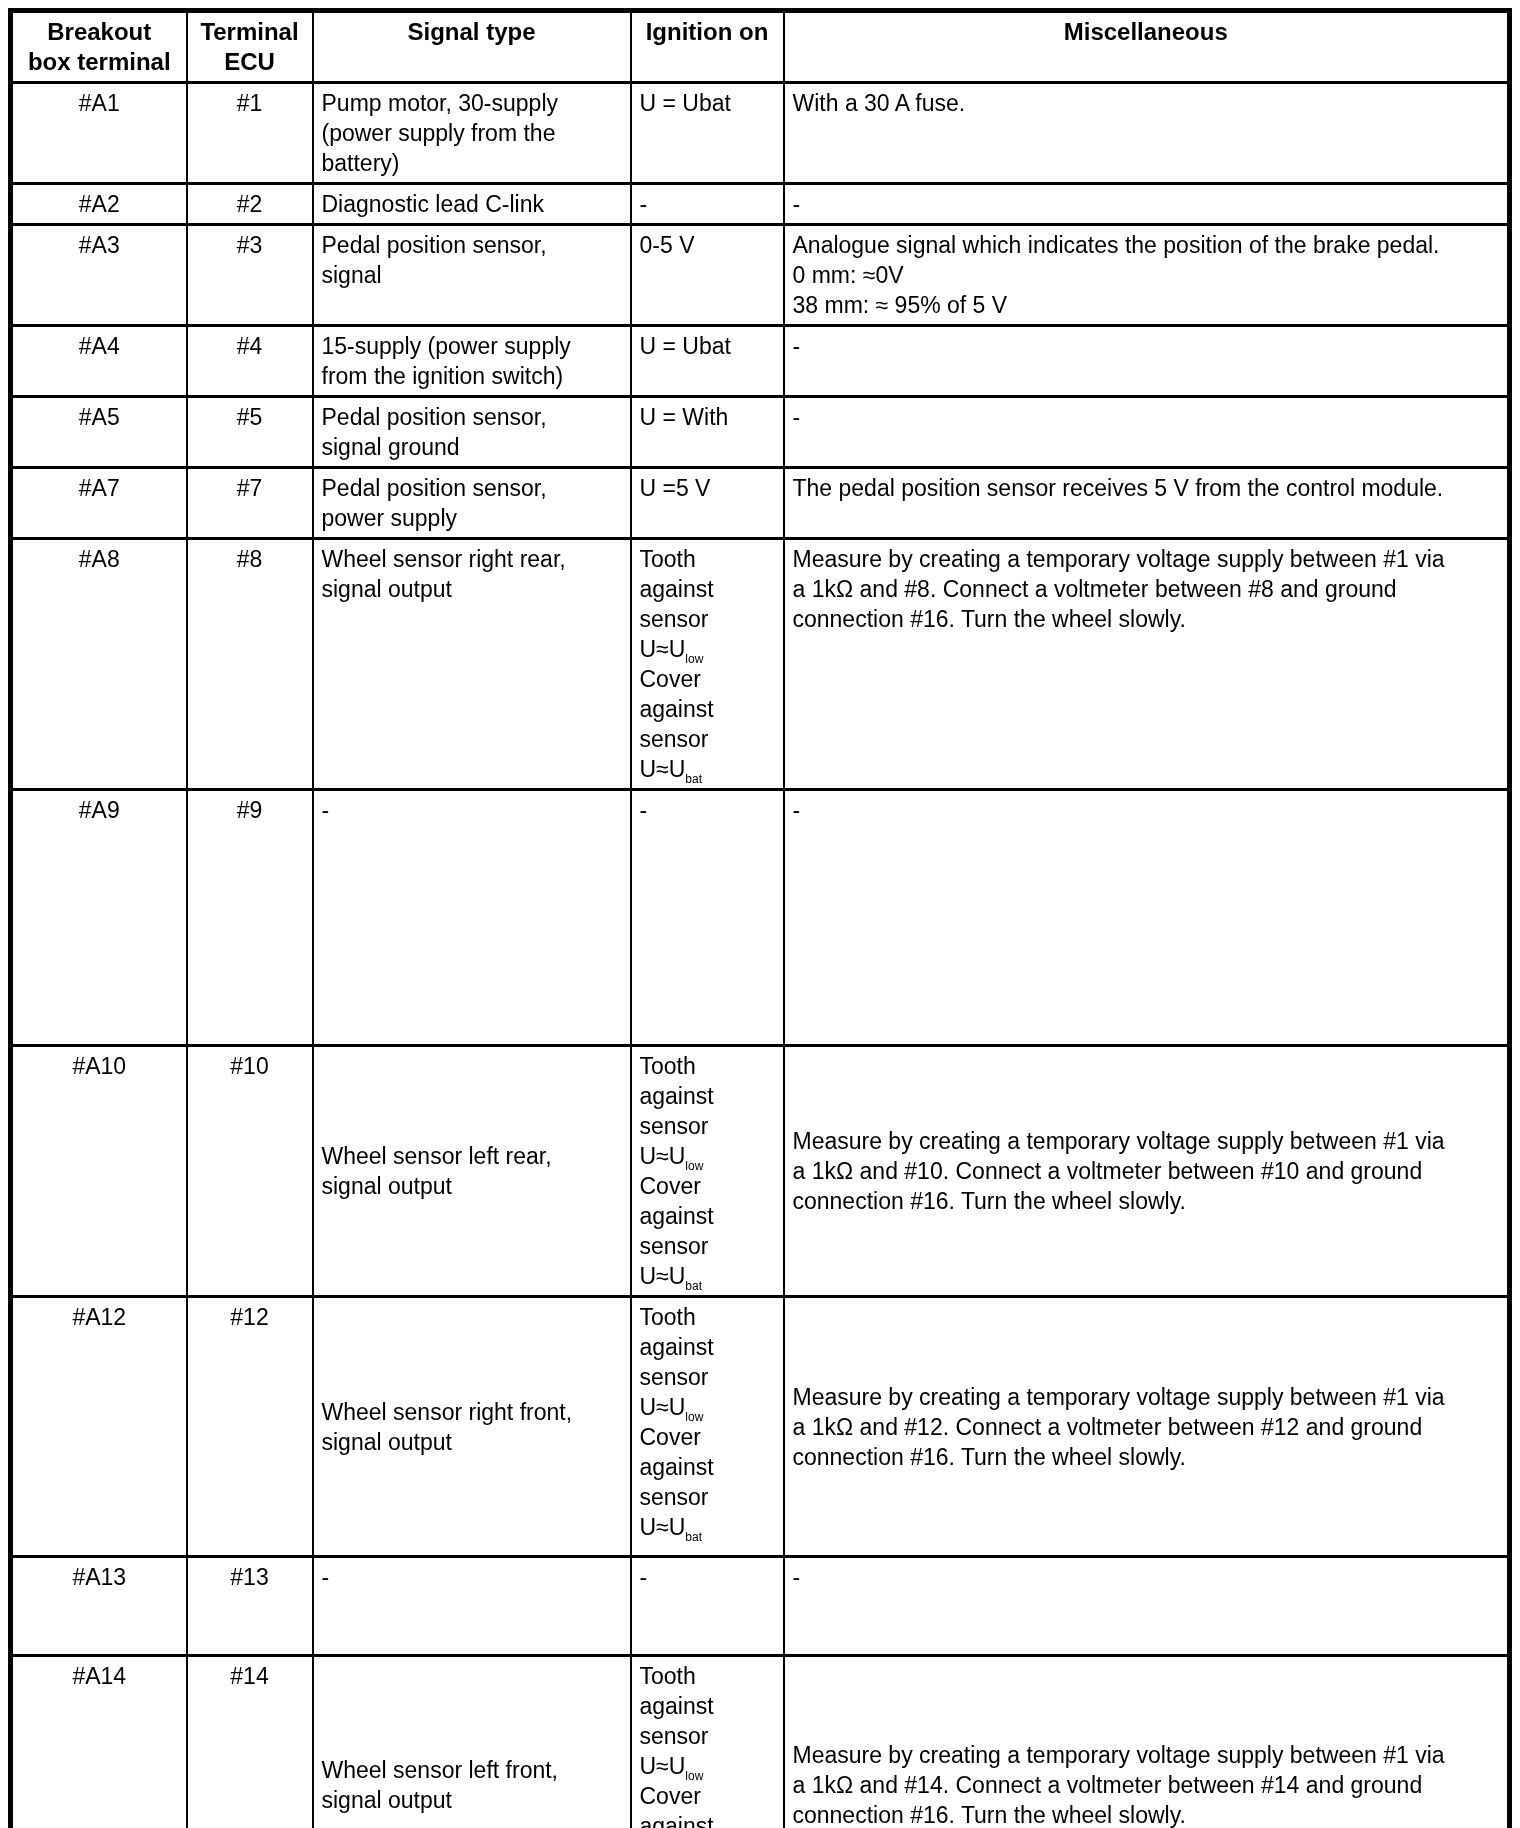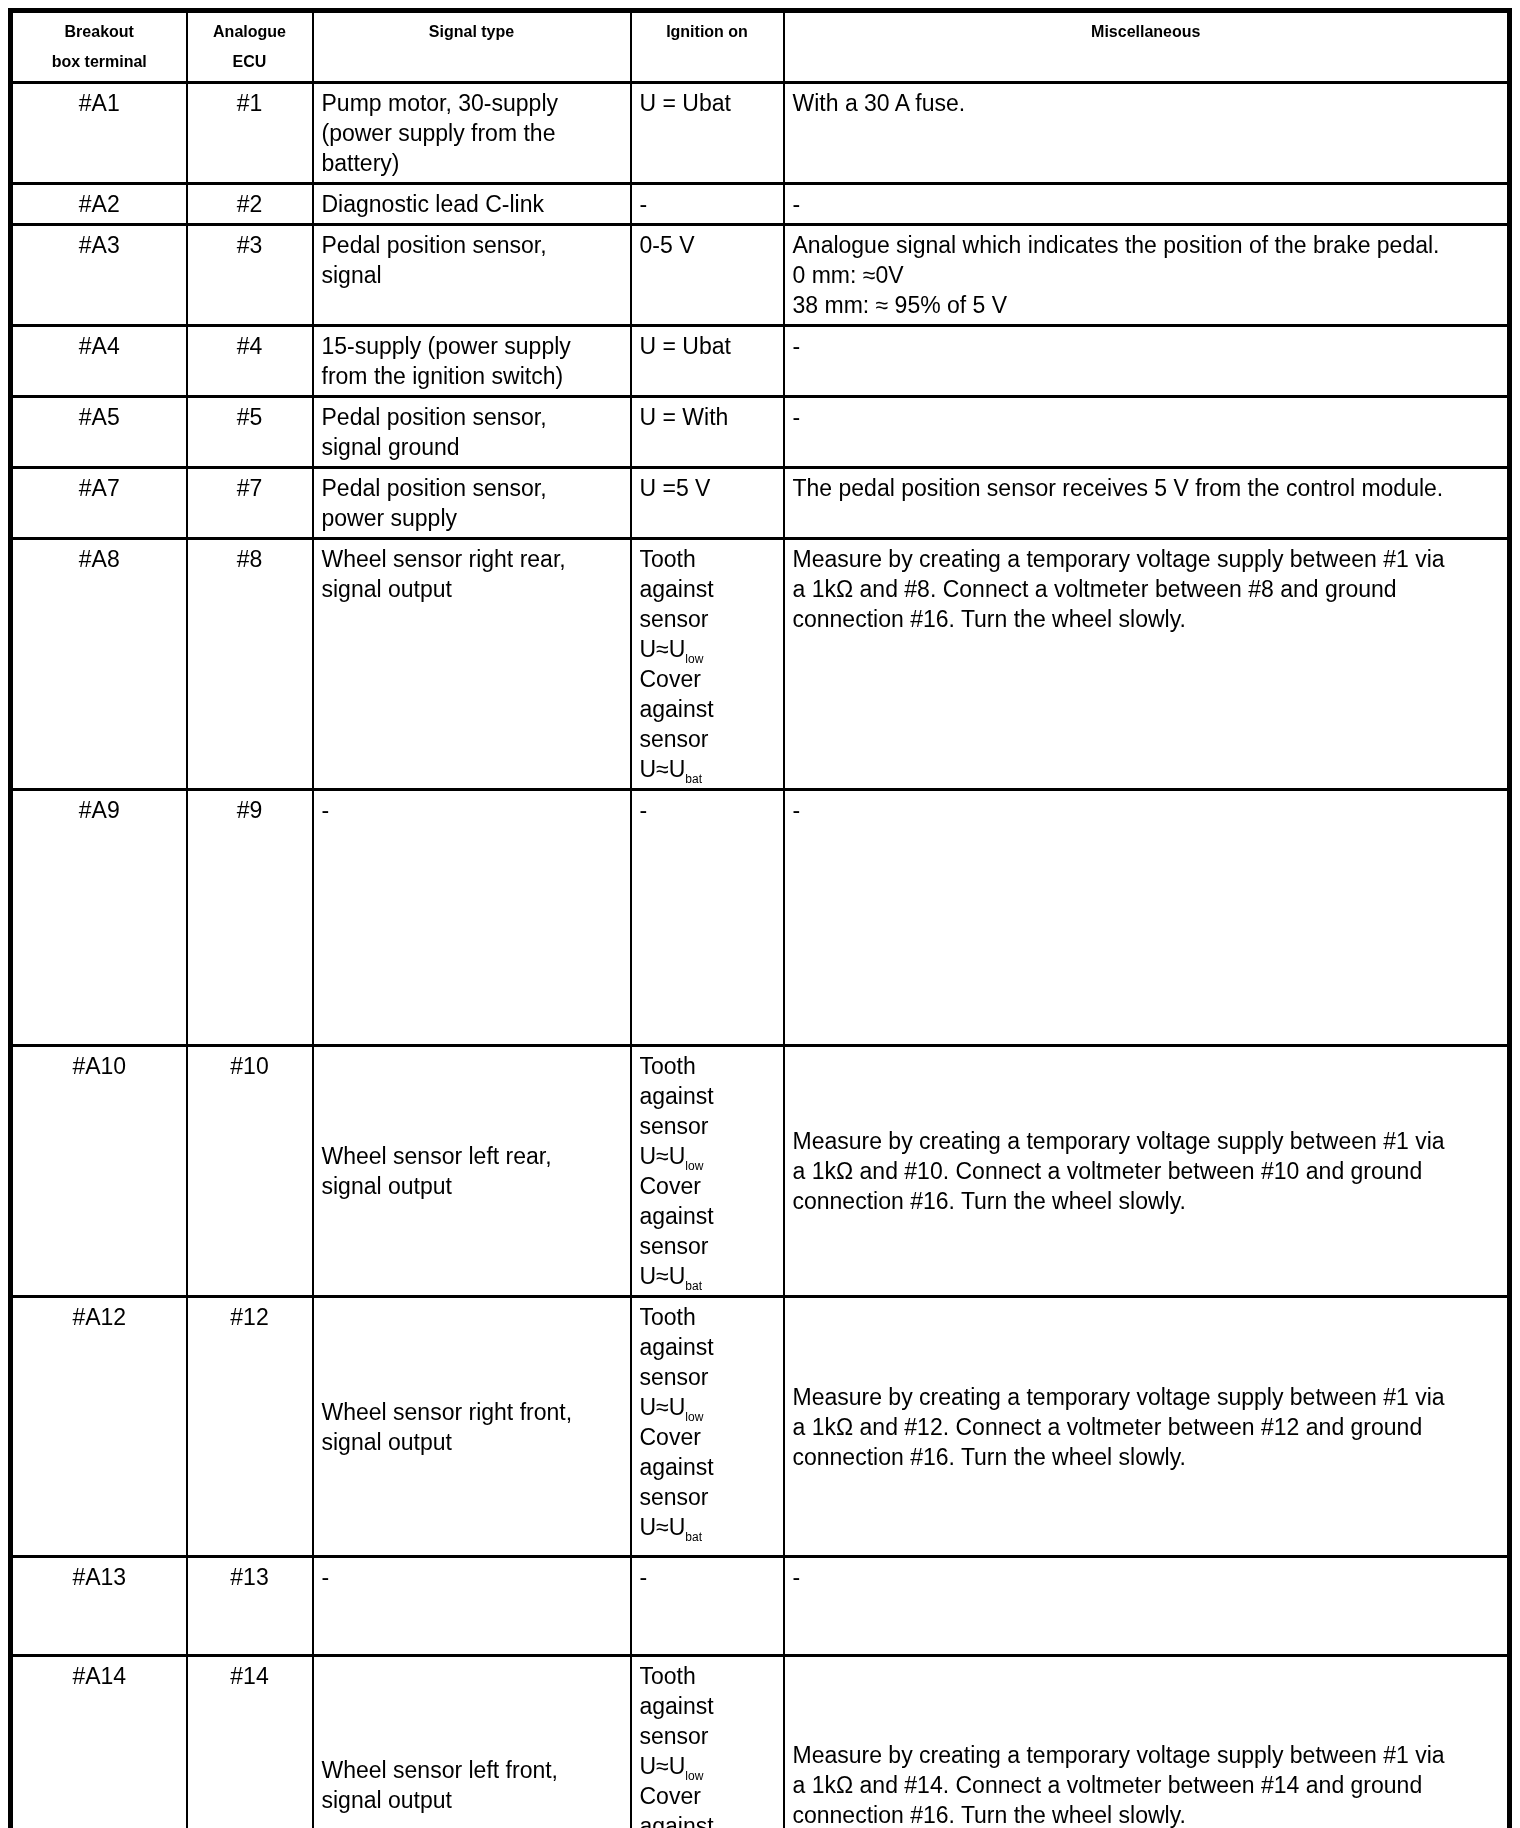--- a/index.html
+++ b/index.html
@@ -22,21 +22,21 @@
     border-bottom: 3px solid #000000;
     vertical-align: top;
     padding: 4px 8px;
     font-size: 23px;
     line-height: 30px;
     overflow: hidden;
     word-wrap: break-word;
   }
   th {
     font-weight: bold;
-    font-size: 16px;
+    font-size: 24px;
     text-align: center;
     padding: 4px 4px;
   }
   td.center { text-align: center; }
   td.mid { vertical-align: middle; }
   .ln { min-height: 30px; }
   sub { font-size: 12px; line-height: 0; }
   thead tr { height: 64px; }
   tbody tr:nth-child(1)  { height: 101px; }
   tbody tr:nth-child(2)  { height: 37px; }
@@ -64,21 +64,21 @@
     <col style="width:153px">
     <col>
   </colgroup>
   <thead>
     <tr>
       <th>
           <div class="ln">Breakout</div>
           <div class="ln">box terminal</div>
         </th>
       <th>
-          <div class="ln">Analogue</div>
+          <div class="ln">Terminal</div>
           <div class="ln">ECU</div>
         </th>
       <th>Signal type</th>
       <th>Ignition on</th>
       <th>Miscellaneous</th>
     </tr>
   </thead>
   <tbody>
       <tr>
         <td class="center">#A1</td>

